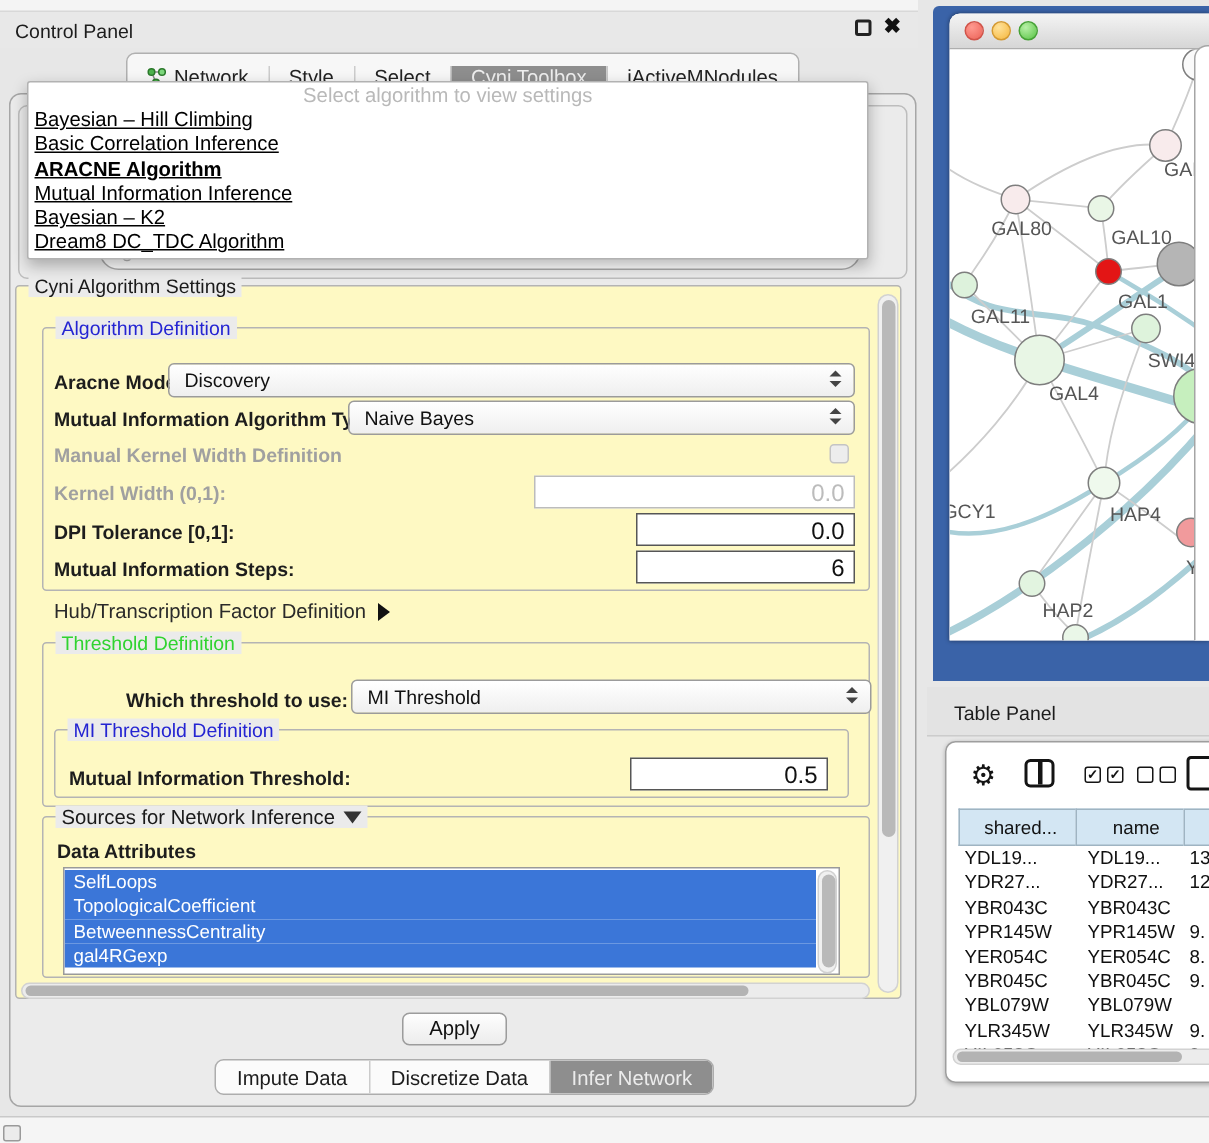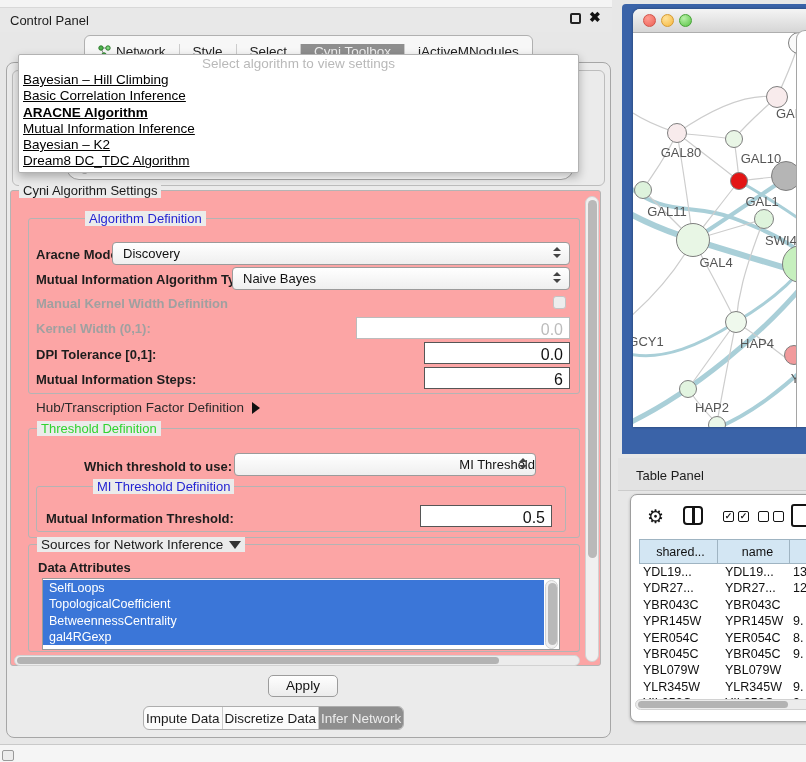--- a/index.html
+++ b/index.html
@@ -30,21 +30,21 @@
   .algo-opt { font-size:13.5px; color:#000000; padding:0 4px; height:16.3px; line-height:16.3px; white-space:nowrap;text-decoration:underline; }
   .algo-opt.bold { font-weight:bold; }
 
   
   .net-combo { left:66px; top:152px; width:508px; height:28px; background:#fff; border:1px solid #a9a9a9; border-radius:13px; z-index:2; overflow:hidden; }
   .net-combo span { position:absolute; left:14px; top:6px; color:#b5b5b5; font-size:13.5px; }
 
   
   .group { position:absolute; border:1px solid #b4b4b4; border-radius:3px; }
   .group-label { position:absolute; top:-8px; left:8px; background:#ebebeb; padding:0 4px; font-size:13px; white-space:nowrap; }
-  .lbl-blue { color:#2424d2;margin-left:48px; }
+  .lbl-blue { color:#2424d2; }
   .lbl-green { color:#30d330; }
 
   .field-label { position:absolute; font-size:13px; font-weight:bold; color:#1d1d1d; white-space:nowrap; }
   .field-label.disabled { color:#a0a0a0; }
   .combo { position:absolute; height:23px; border:1px solid #9b9b9b; border-radius:4px; background:linear-gradient(#ffffff,#efefef); font-size:13px; color:#111; line-height:21px; padding-left:10px; }
   .combo .spin { position:absolute; right:7px; top:4px; width:9px; height:14px; }
   .combo .spin i { display:block; width:0; height:0; border-left:4px solid transparent; border-right:4px solid transparent; }
   .combo .spin .up { border-bottom:4px solid #444; margin-bottom:3px; }
   .combo .spin .dn { border-top:4px solid #444; }
   .tfield { position:absolute; height:22px; background:#fff; border:1px solid #565656; font-size:16px; color:#111; text-align:right; padding:3px 6px 0 0; }
@@ -61,21 +61,21 @@
   .hthumb { position:absolute; background:#b3b3b3; border-radius:5px; }
 
   
   .attr-wrap { left:42px; top:578px; width:518px; height:72px; border:1px solid #9a9a9a; background:#fff; overflow:hidden; z-index:2; }
   .attr-items { position:absolute; left:0; top:1px; width:501px; }
   .attr-item { height:16.3px; line-height:16px; background:#3b76d8; color:#ffffff; font-size:12.5px; padding-left:6px; white-space:nowrap; }
 
   .apply-btn { left:268px; top:675px; width:70px; height:22px; border:1px solid #9c9c9c; border-radius:5px; background:linear-gradient(#fefefe,#ececec); font-size:13.5px; text-align:center; line-height:20px; color:#111; z-index:2; }
 
   .bottom-tabbar { left:143px; top:706px; height:24px; display:flex; background:#fbfbfb; border:1px solid #adadad; border-radius:6px; overflow:hidden; z-index:2; }
-  .btab { display:flex; align-items:center; padding:0 2px; font-size:13.5px; color:#1c1c1c; border-right:1px solid #cbcbcb; }
+  .btab { display:flex; align-items:center; padding:0 14px; font-size:13.5px; color:#1c1c1c; border-right:1px solid #cbcbcb; }
   .btab:last-child { border-right:none; }
   .btab.selected { background:#8e8e8e; color:#ececec; }
 
   
   .net-frame { left:622px; top:4px; width:184px; height:450px; background:#3a63a8; border-top-left-radius:4px; }
   .mac-win { left:633px; top:9px; width:173px; height:418px; border-top-left-radius:7px; overflow:hidden; background:#fff; box-shadow:0 0 3px rgba(0,0,0,.4); }
   .mac-titlebar { position:absolute; left:0; top:0; width:100%; height:24px; background:linear-gradient(#f4f4f4,#d6d6d6); border-bottom:1px solid #aeaeae; }
   .tl { position:absolute; top:5px; width:13px; height:13px; border-radius:50%; }
   .tl-close { left:10px; background:radial-gradient(circle at 35% 30%, #ff9a90, #ec6257); border:1px solid #d0544a; }
   .tl-min { left:28px; background:radial-gradient(circle at 35% 30%, #ffe29a, #f6b73d); border:1px solid #d49a33; }
@@ -156,21 +156,21 @@
   <div id="algo-options">
       <div class="algo-opt">Bayesian – Hill Climbing</div>
       <div class="algo-opt">Basic Correlation Inference</div>
       <div class="algo-opt bold">ARACNE Algorithm</div>
       <div class="algo-opt">Mutual Information Inference</div>
       <div class="algo-opt">Bayesian – K2</div>
       <div class="algo-opt">Dream8 DC_TDC Algorithm</div>
     </div>
 </div>
 
-<div class="abs group" style="left:10px; top:190px; width:591px; height:476px; background:#fca5a5;">
+<div class="abs group" style="left:10px; top:190px; width:591px; height:476px; background:#fef9c3;">
   <span class="group-label">Cyni Algorithm Settings</span>
 </div>
 
 <div class="abs group" style="left:28px; top:218px; width:552px; height:176px;">
   <span class="group-label lbl-blue">Algorithm Definition</span>
 </div>
 <div class="field-label abs" style="left:36px; top:247px;">Aracne Mode:</div>
 <div class="combo abs" style="left:112px; top:242px; width:458px;">
   <span>Discovery</span>
   <span class="spin">
@@ -196,21 +196,21 @@
 <div class="tfield abs" style="left:424px; top:367px; width:146px;">6</div>
 
 <div class="abs" style="left:36px; top:400px; font-size:13.5px; color:#2a2a2a; z-index:2;">
   <span>Hub/Transcription Factor Definition</span><span class="arrow-right"></span>
 </div>
 
 <div class="abs group" style="left:28px; top:428px; width:552px; height:110px;">
   <span class="group-label lbl-green">Threshold Definition</span>
 </div>
 <div class="field-label abs" style="left:84px; top:459px;">Which threshold to use:</div>
-<div class="combo abs" style="left:234px; top:453px; width:302px;text-align:right;">
+<div class="combo abs" style="left:234px; top:453px; width:347px;">
   <span>MI Threshold</span>
   <span class="spin">
       <i class="up"></i>
       <i class="dn"></i>
     </span>
 </div>
 <div class="abs group" style="left:36px; top:486px; width:530px; height:46px;">
   <span class="group-label lbl-blue">MI Threshold Definition</span>
 </div>
 <div class="field-label abs" style="left:46px; top:511px;">Mutual Information Threshold:</div>

